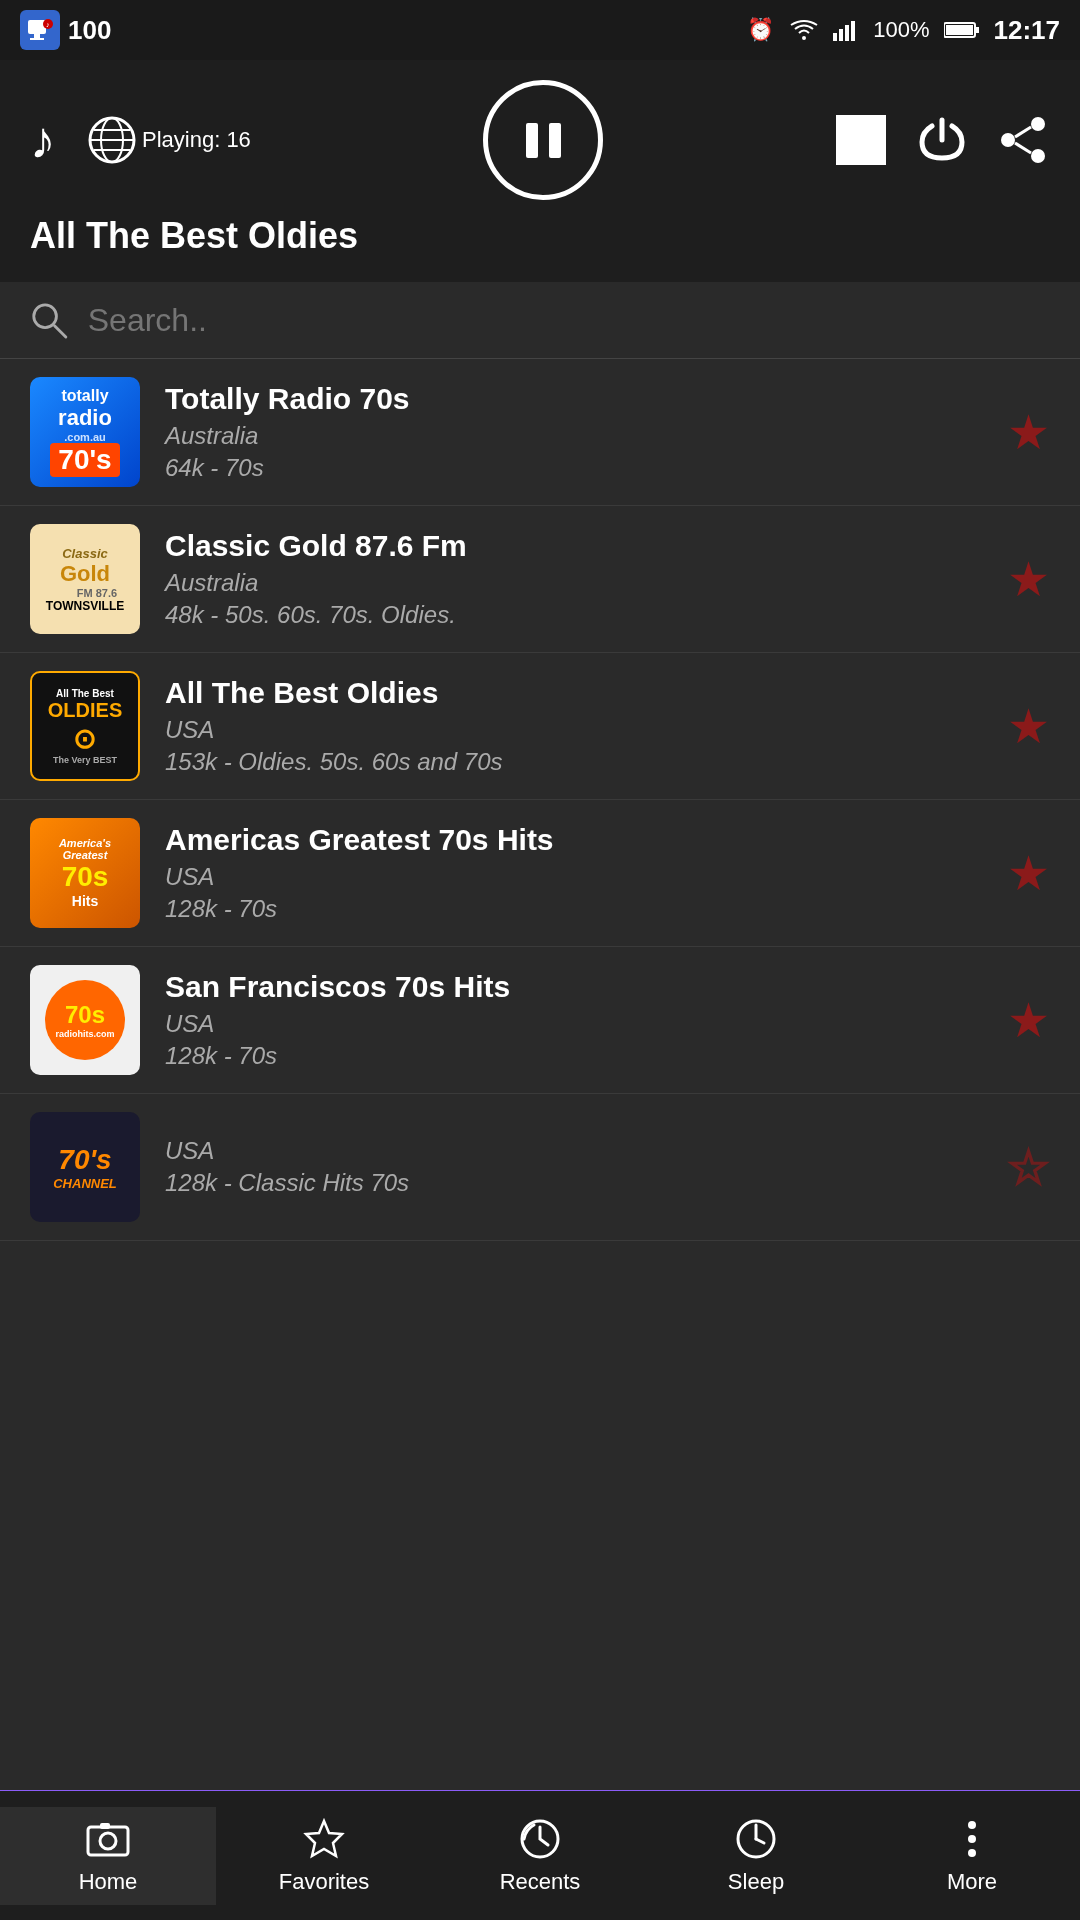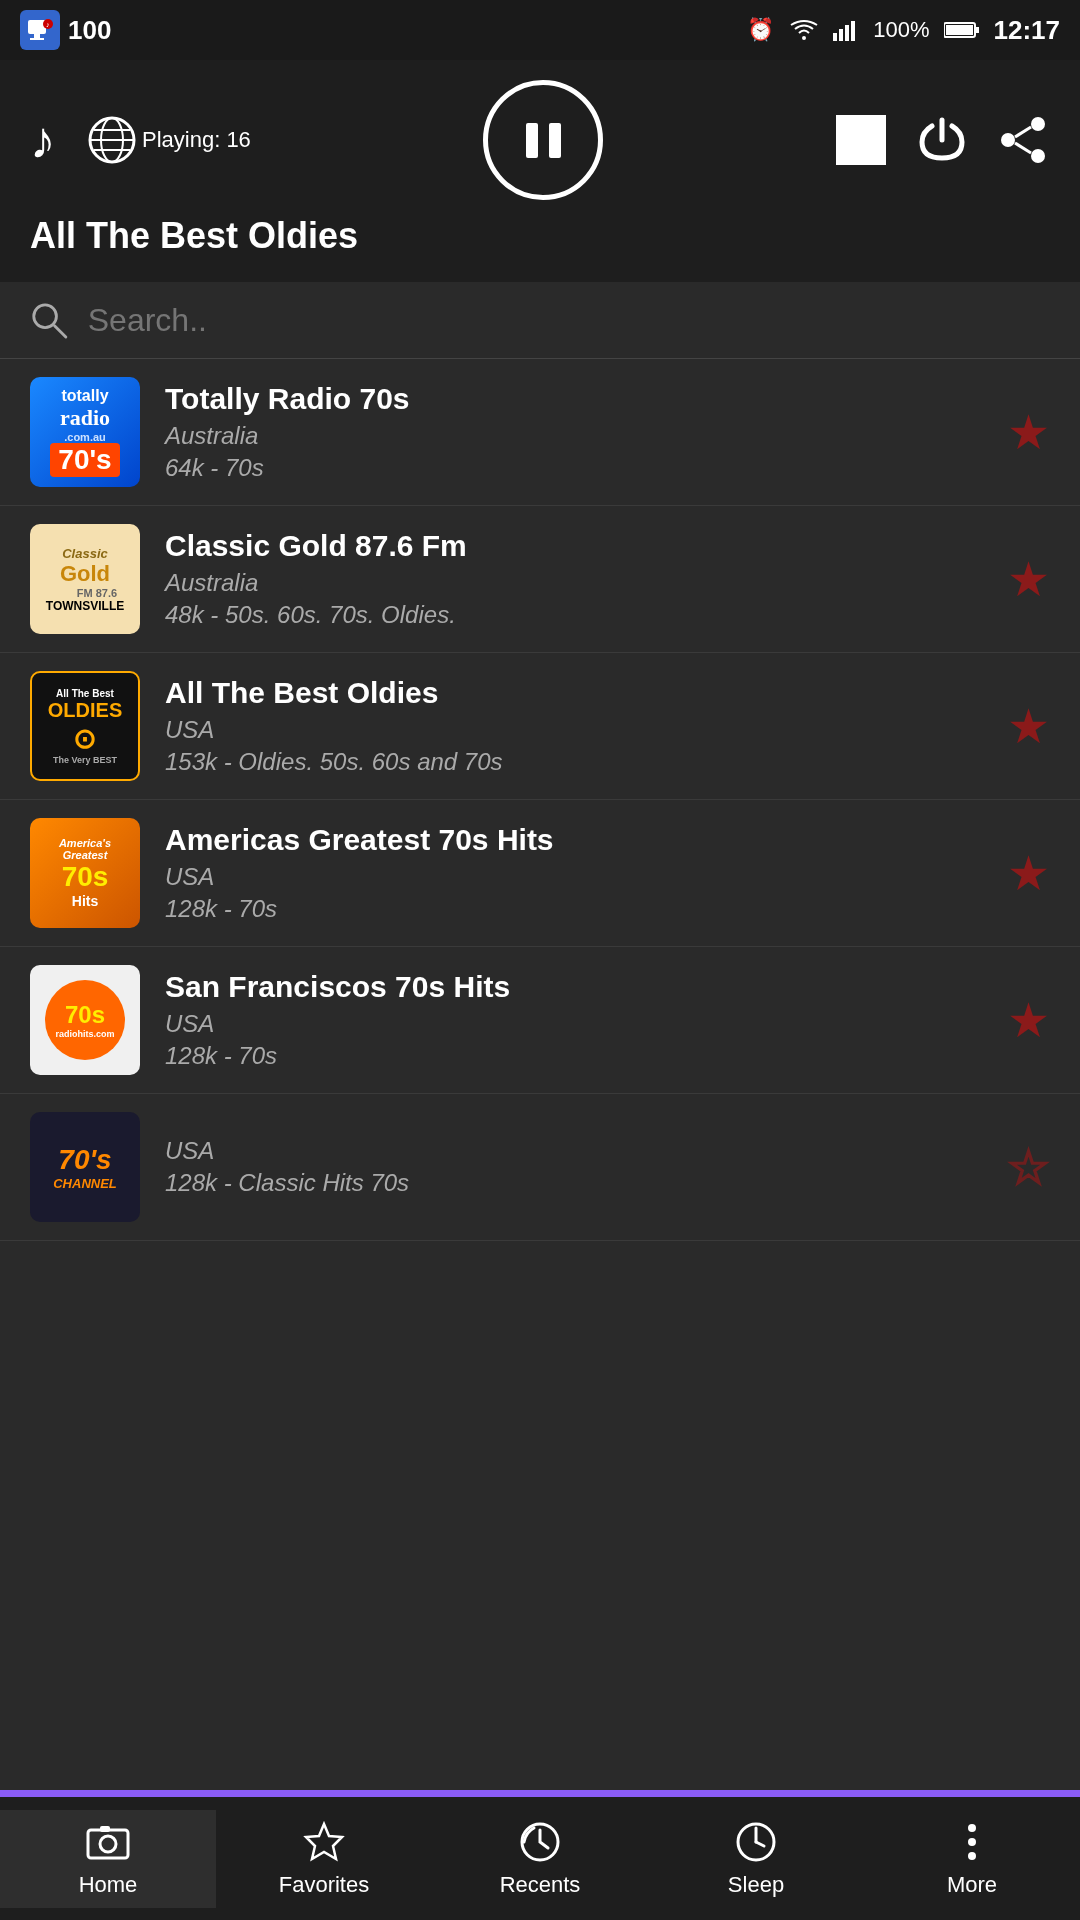--- a/index.html
+++ b/index.html
@@ -194,21 +194,21 @@
     
     .bottom-nav {
       position: fixed;
       bottom: 0;
       width: 1080px;
       height: 130px;
       background: #1e1e1e;
       display: flex;
       align-items: center;
       justify-content: space-around;
-      border-top: 7px solid #8b5cf6;
+      border-top: 1px solid #8b5cf6;
     }
     .nav-item {
       display: flex;
       flex-direction: column;
       align-items: center;
       gap: 8px;
       cursor: pointer;
       flex: 1;
       padding: 10px 0;
     }
@@ -228,21 +228,21 @@
       border-radius: 10px;
       display: flex;
       flex-direction: column;
       align-items: center;
       justify-content: center;
       color: white;
       font-weight: bold;
       text-align: center;
     }
     .totally-radio-logo .tr-line1 { font-size: 16px; text-transform: lowercase; }
-    .totally-radio-logo .tr-line2 { font-size: 22px; font-weight: 900; font-family: Liberation Serif, serif; }
+    .totally-radio-logo .tr-line2 { font-size: 22px; font-weight: 900; }
     .totally-radio-logo .tr-line3 { font-size: 11px; color: #cce0ff; }
     .totally-radio-logo .tr-line4 { font-size: 28px; font-weight: 900; background: #ff4400; padding: 1px 8px; border-radius: 4px; }
 
     
     .classic-gold-logo {
       background: #f5e0b0;
       width: 110px;
       height: 110px;
       border-radius: 10px;
       display: flex;

